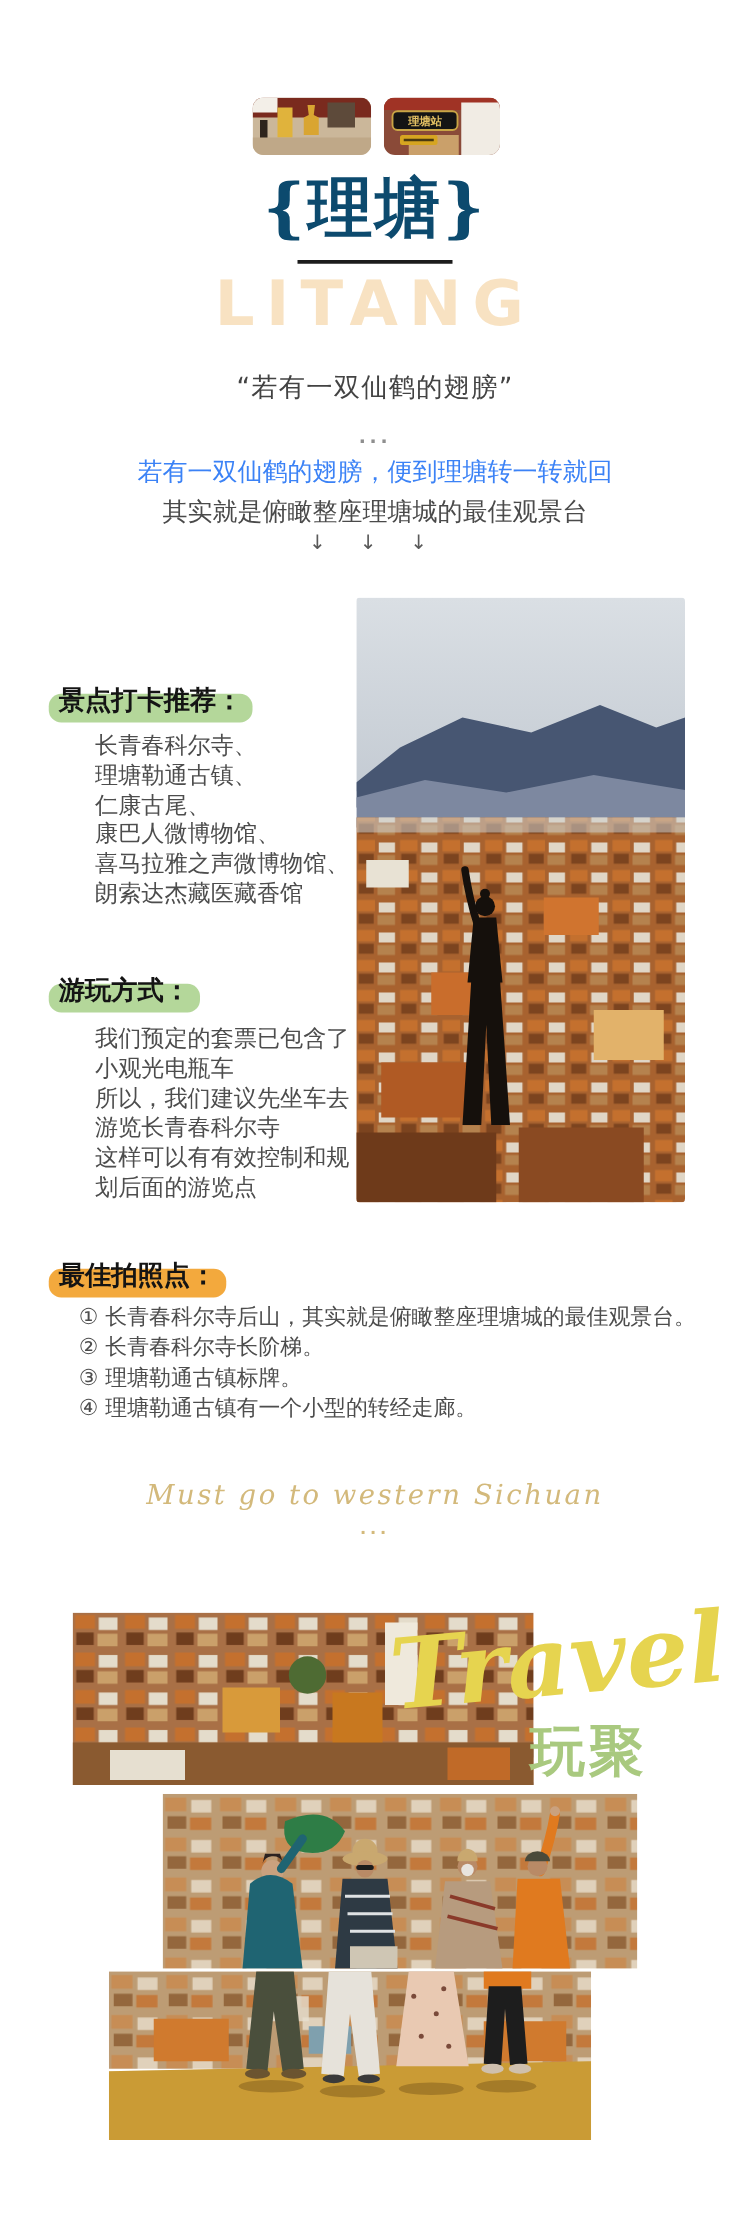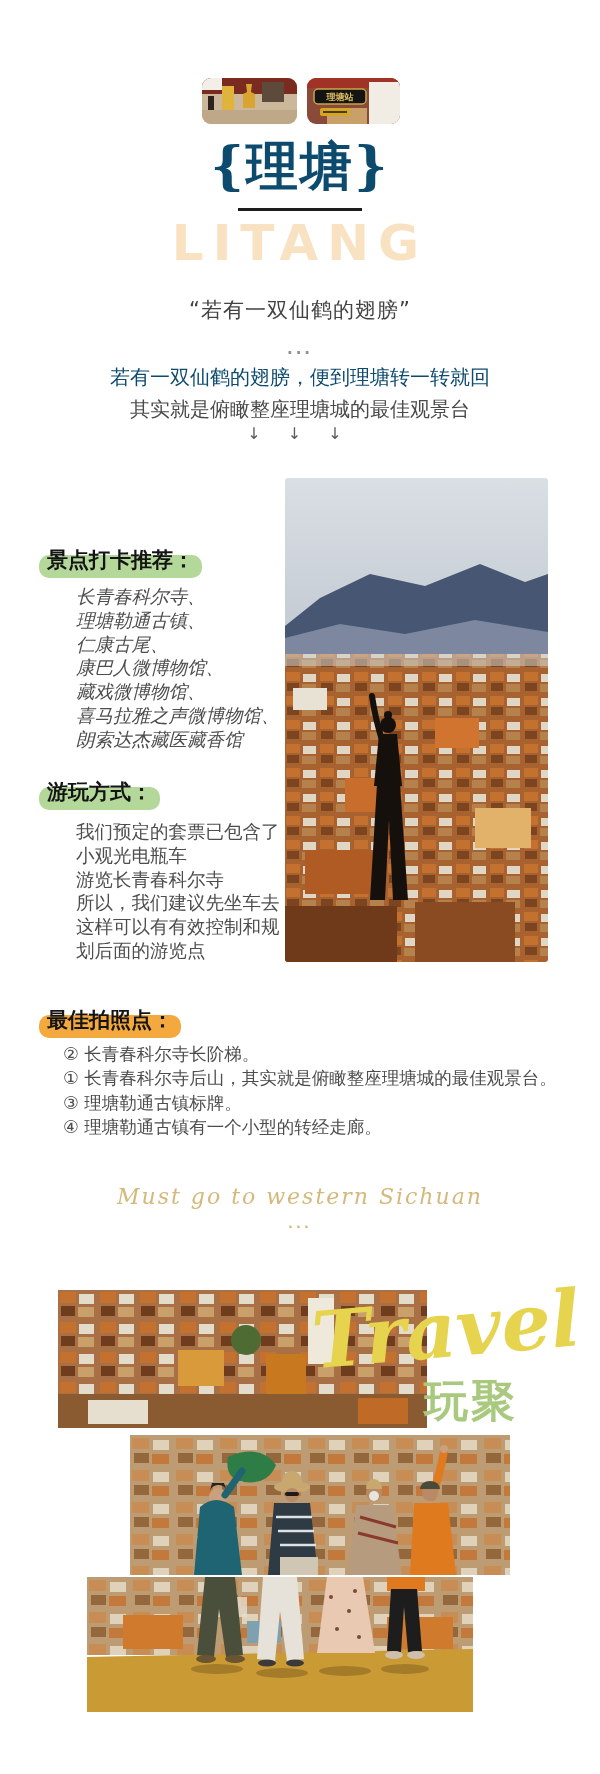--- a/index.html
+++ b/index.html
@@ -14,36 +14,36 @@
 
   
   .watermark{top:184px;font-size:50px;font-weight:700;letter-spacing:9px;color:#f8e2c2;z-index:0;margin-top:30px;}
   .main-title{top:132px;font-size:52px;font-weight:700;color:#0c4a6e;z-index:2;
               font-family:"DejaVu Serif","Liberation Serif",serif;letter-spacing:2px;}
   .title-underline{top:208px;left:238px;width:124px;height:3px;background:#1c1c1c;z-index:3;}
 
   
   .quote{top:296px;font-size:21px;color:#434343;letter-spacing:1px;}
   .dots-grey{top:340px;font-size:15px;color:#8f8f8f;letter-spacing:3px;font-weight:700;}
-  .intro-line1{top:364px;font-size:20px;color:#0c4a6e;}
+  .intro-line1{top:364px;font-size:20px;color:#3b82f6;}
   .intro-line2{top:396px;font-size:20px;color:#4a4a4a;}
   .arrows{top:424px;font-size:16px;color:#5a5a5a;letter-spacing:11px;}
 
   
   .hl{position:relative;display:inline-block;font-weight:700;font-size:21px;color:#141414;
       padding:0 5px;z-index:1;white-space:nowrap;}
   .hl::before{content:"";position:absolute;z-index:-1;left:-3px;right:-3px;top:9px;bottom:-4px;border-radius:10px;}
   .hl.green::before{background:#b4d79a;}
   .hl.orange::before{background:#f3a93d;}
 
   .list{list-style:none;margin:0;padding:0;font-size:18.5px;color:#4d4d4d;line-height:23.8px;}
   .list li{white-space:nowrap;}
 
   .sec1-h{top:546px;left:42px;}
-  .sec1-list{top:585px;left:76px;font-style:italic;}
+  .sec1-list{top:585px;left:76px;}
   .sec2-h{top:778px;left:42px;text-align:right;}
   .sec2-list{top:820px;left:76px;}
   .sec3-h{top:1006px;left:42px;}
   .sec3-list{top:1042px;left:63px;font-size:17.5px;line-height:24.3px;color:#4d4d4d;}
 
   .overlook{top:478px;left:285px;width:263px;height:484px;border-radius:3px;overflow:hidden;}
 
   
   .gold-script{top:1184px;font-size:22px;color:#d3b97b;font-style:italic;
                font-family:"DejaVu Serif","Liberation Serif",serif;letter-spacing:2px;}
@@ -98,21 +98,20 @@
   <div class="abs center intro-line1">若有一双仙鹤的翅膀，便到理塘转一转就回</div>
   <div class="abs center intro-line2">其实就是俯瞰整座理塘城的最佳观景台</div>
   <div class="abs center arrows">↓ ↓ ↓</div>
 
   <div class="abs sec1-h"><span class="hl green">景点打卡推荐：</span></div>
   <ul class="abs list sec1-list">
     <li>长青春科尔寺、</li>
     <li>理塘勒通古镇、</li>
     <li>仁康古尾、</li>
     <li>康巴人微博物馆、</li>
-    <li>藏戏微博物馆、</li>
     <li>喜马拉雅之声微博物馆、</li>
     <li>朗索达杰藏医藏香馆</li>
   </ul>
 
   <div class="abs overlook">
     <svg width="263" height="484" viewBox="0 0 263 484">
       <defs>
         <linearGradient id="sky1" x1="0" y1="0" x2="0" y2="1">
           <stop offset="0" stop-color="#dadfe4"></stop>
             <stop offset="1" stop-color="#c4cbd3"></stop>
@@ -144,30 +143,30 @@
         <path d="M94,256 h18 l5,52 h-28 z" fill="#15100c"></path>
         <path d="M92,306 L85,422 L100,422 L104,342 L108,422 L123,422 L115,306 Z" fill="#15100c"></path>
       </g>
     </svg>
   </div>
 
   <div class="abs sec2-h"><span class="hl green">游玩方式：</span></div>
   <ul class="abs list sec2-list">
     <li>我们预定的套票已包含了</li>
     <li>小观光电瓶车</li>
+    <li>所以，我们建议先坐车去</li>
     <li>游览长青春科尔寺</li>
-    <li>所以，我们建议先坐车去</li>
     <li>这样可以有有效控制和规</li>
     <li>划后面的游览点</li>
   </ul>
 
   <div class="abs sec3-h"><span class="hl orange">最佳拍照点：</span></div>
   <ul class="abs list sec3-list">
+    <li>① 长青春科尔寺后山，其实就是俯瞰整座理塘城的最佳观景台。</li>
     <li>② 长青春科尔寺长阶梯。</li>
-    <li>① 长青春科尔寺后山，其实就是俯瞰整座理塘城的最佳观景台。</li>
     <li>③ 理塘勒通古镇标牌。</li>
     <li>④ 理塘勒通古镇有一个小型的转经走廊。</li>
   </ul>
 
   <div class="abs center gold-script">Must go to western Sichuan</div>
   <div class="abs center dots-gold">...</div>
 
   <div class="abs photoA">
     <svg width="369" height="138" viewBox="0 0 369 138">
       <defs>

